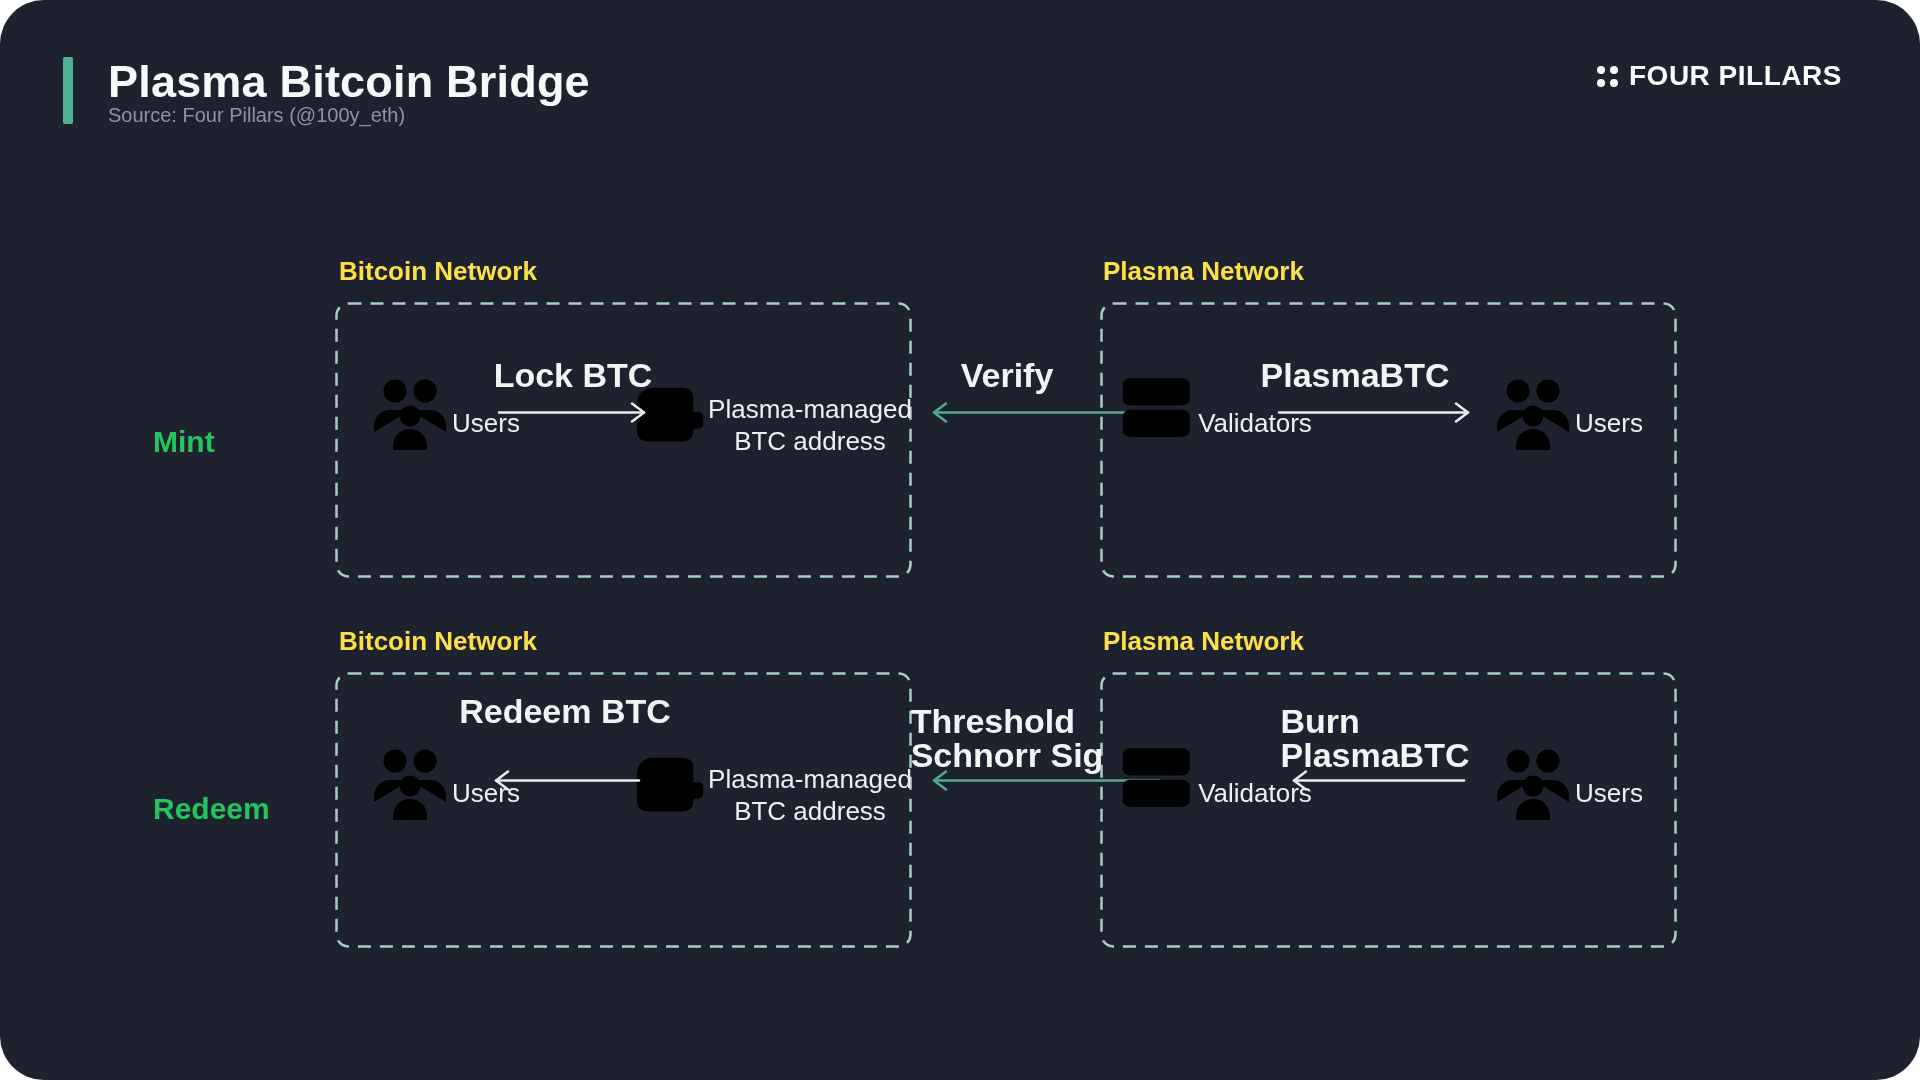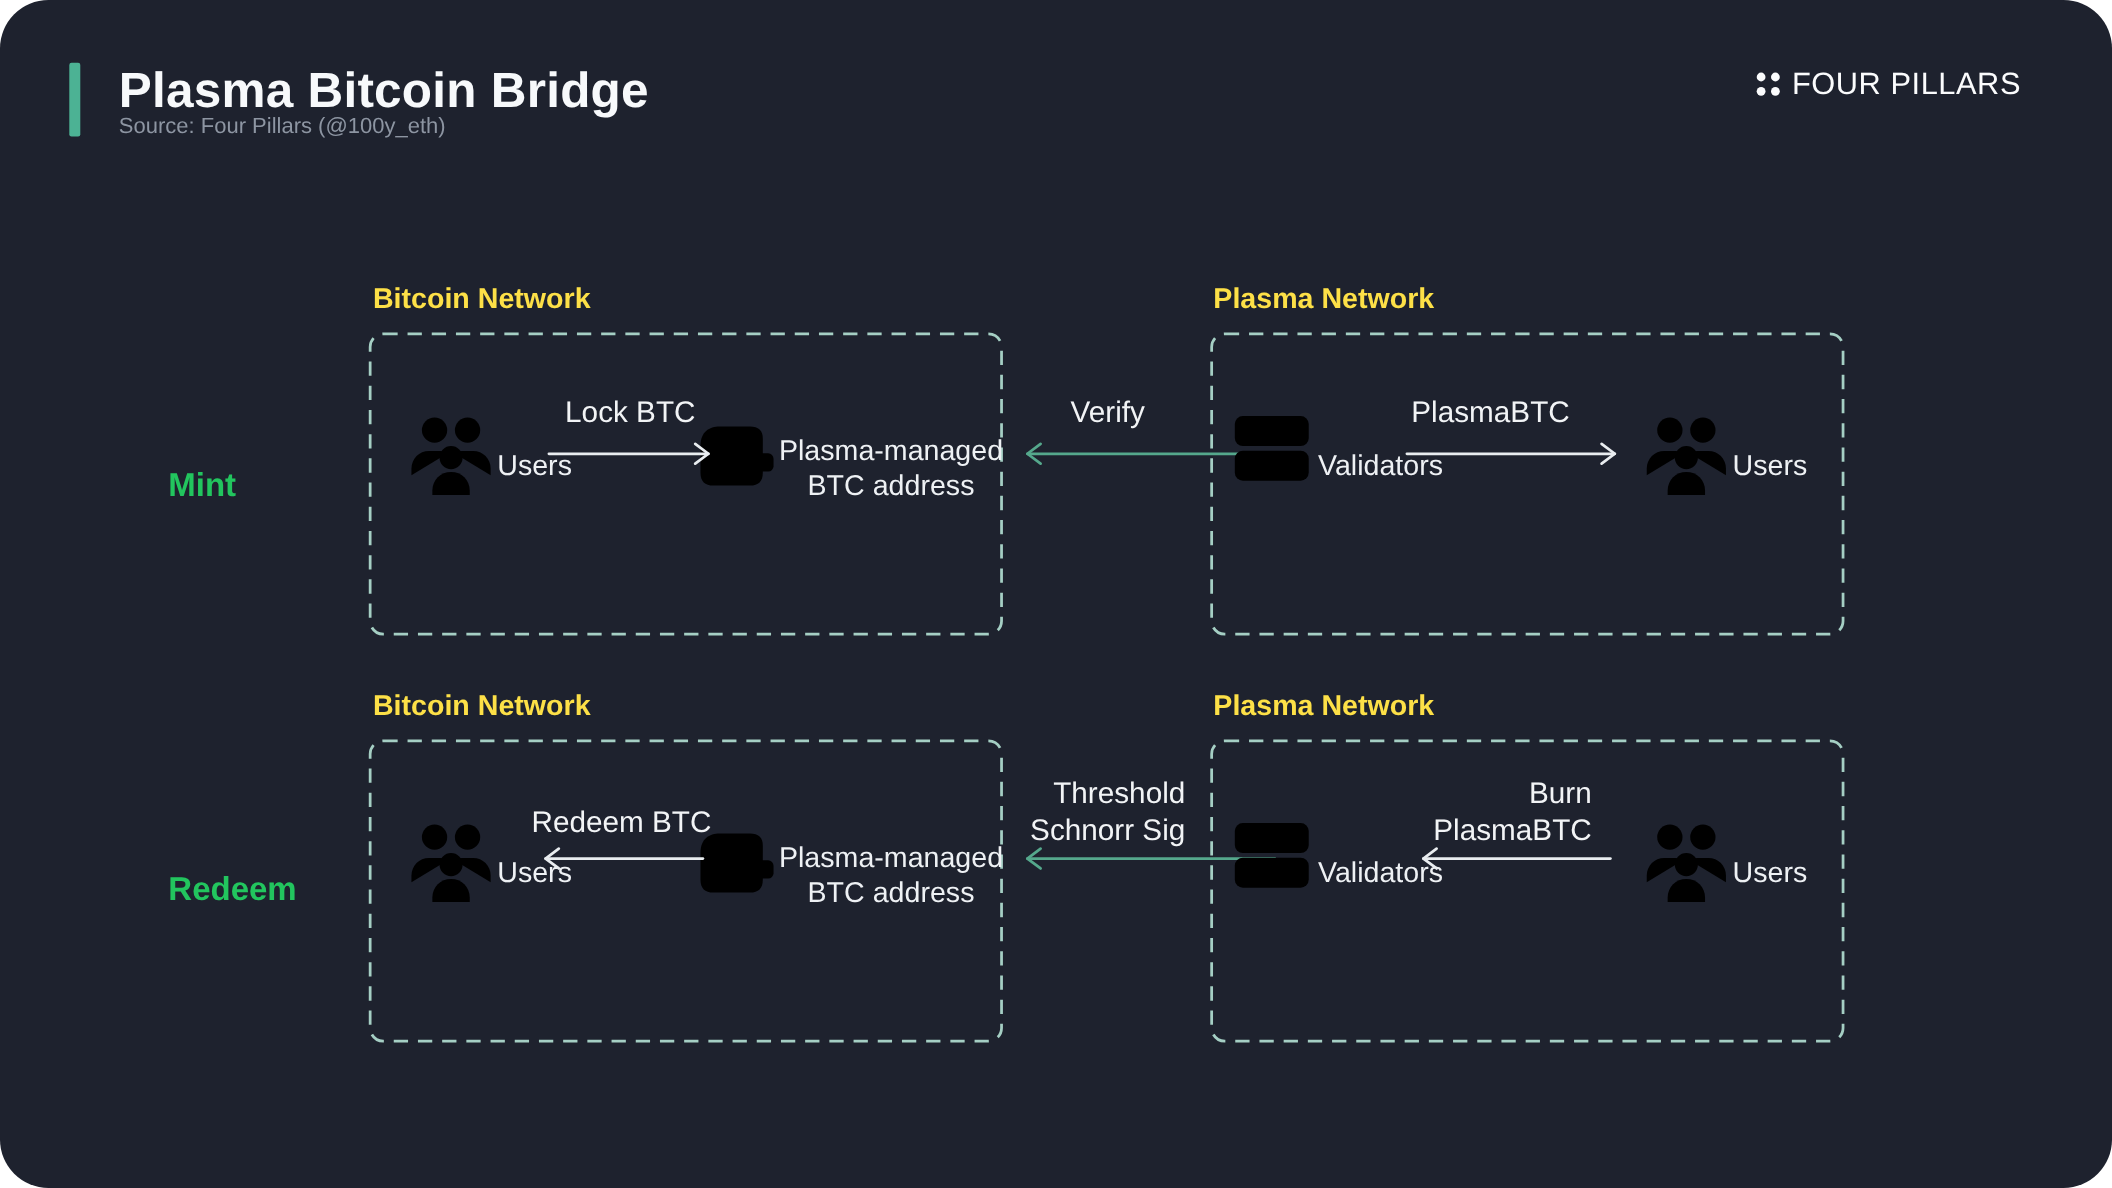--- a/index.html
+++ b/index.html
@@ -16,33 +16,33 @@
   body{margin:0;background:var(--page-bg);font-family:"Liberation Sans",sans-serif;}
   .canvas{position:relative;width:1920px;height:1080px;background:var(--canvas-bg);
           border-radius:44px;overflow:hidden;}
   .abs{position:absolute;}
   .accent-bar{left:63px;top:57px;width:10px;height:67px;background:var(--accent);border-radius:2px;}
   .title{left:108px;top:56px;font-size:45px;font-weight:700;color:#f7f9fb;letter-spacing:.2px;}
   .subtitle{left:108px;top:104px;font-size:20px;font-weight:400;color:var(--muted);}
   .brand{left:1597px;top:60px;display:flex;align-items:center;gap:11px;}
   .dots{display:grid;grid-template-columns:8px 8px;grid-template-rows:8px 8px;gap:5px;}
   .dots span{width:8px;height:8px;border-radius:50%;background:#fbfcfd;}
-  .brand-name{font-size:28px;font-weight:400;color:#fbfcfd;letter-spacing:.5px;white-space:nowrap;}
+  .brand-name{font-size:28px;font-weight:700;color:#fbfcfd;letter-spacing:.5px;white-space:nowrap;}
 
   .row-label{font-size:30px;font-weight:700;color:#22c55e;}
   .net-title{font-size:26px;font-weight:600;color:#fde047;white-space:nowrap;}
   .dashbox{overflow:visible;}
   .dashbox rect{fill:none;stroke:var(--dash);stroke-width:2.5;stroke-dasharray:13 9;}
 
   .node{display:flex;flex-direction:row;align-items:center;transform:translateX(-50%);}
   .node .caption{margin-top:14px;font-size:26px;font-weight:500;color:#eef1f4;
                  text-align:center;line-height:32px;white-space:nowrap;}
   .icon-svg{display:block;}
 
-  .alabel{transform:translateX(-50%);text-align:right;font-size:27px;font-weight:400;
+  .alabel{transform:translateX(-50%);text-align:left;font-size:34px;font-weight:700;
           color:#f2f4f6;line-height:34px;white-space:nowrap;}
   .arrow{height:25px;overflow:visible;}
   .arrow line,.arrow path{fill:none;stroke-width:2.5;stroke-linecap:round;stroke-linejoin:round;}
   .arrow.white line,.arrow.white path{stroke:var(--white-arrow);}
   .arrow.teal line,.arrow.teal path{stroke:var(--teal-arrow);}
 </style>
 </head>
 <body>
 
 <svg width="0" height="0" style="position:absolute">
@@ -174,21 +174,21 @@
   </div>
   <div class="abs node" style="left:768px;top:746px">
     <svg class="icon-svg" width="84" height="84" viewBox="0 0 84 86">
         <use href="#icon-wallet"></use>
       </svg>
     <div class="caption">
       <div>Plasma-managed</div>
       <div>BTC address</div>
     </div>
   </div>
-  <div class="abs alabel" style="left:565px;top:730px">
+  <div class="abs alabel" style="left:565px;top:694px">
     <div>Redeem BTC</div>
     <div></div>
   </div>
   <svg class="abs arrow white" style="left:492px;top:768px" width="148" height="25" viewBox="0 0 148 25">
     <line x1="4" y1="12.5" x2="147" y2="12.5"></line>
       <path d="M16 3.5 L4 12.5 L16 21.5"></path>
   </svg>
 
   <div class="abs alabel" style="left:1007px;top:704px">
     <div>Threshold</div>

